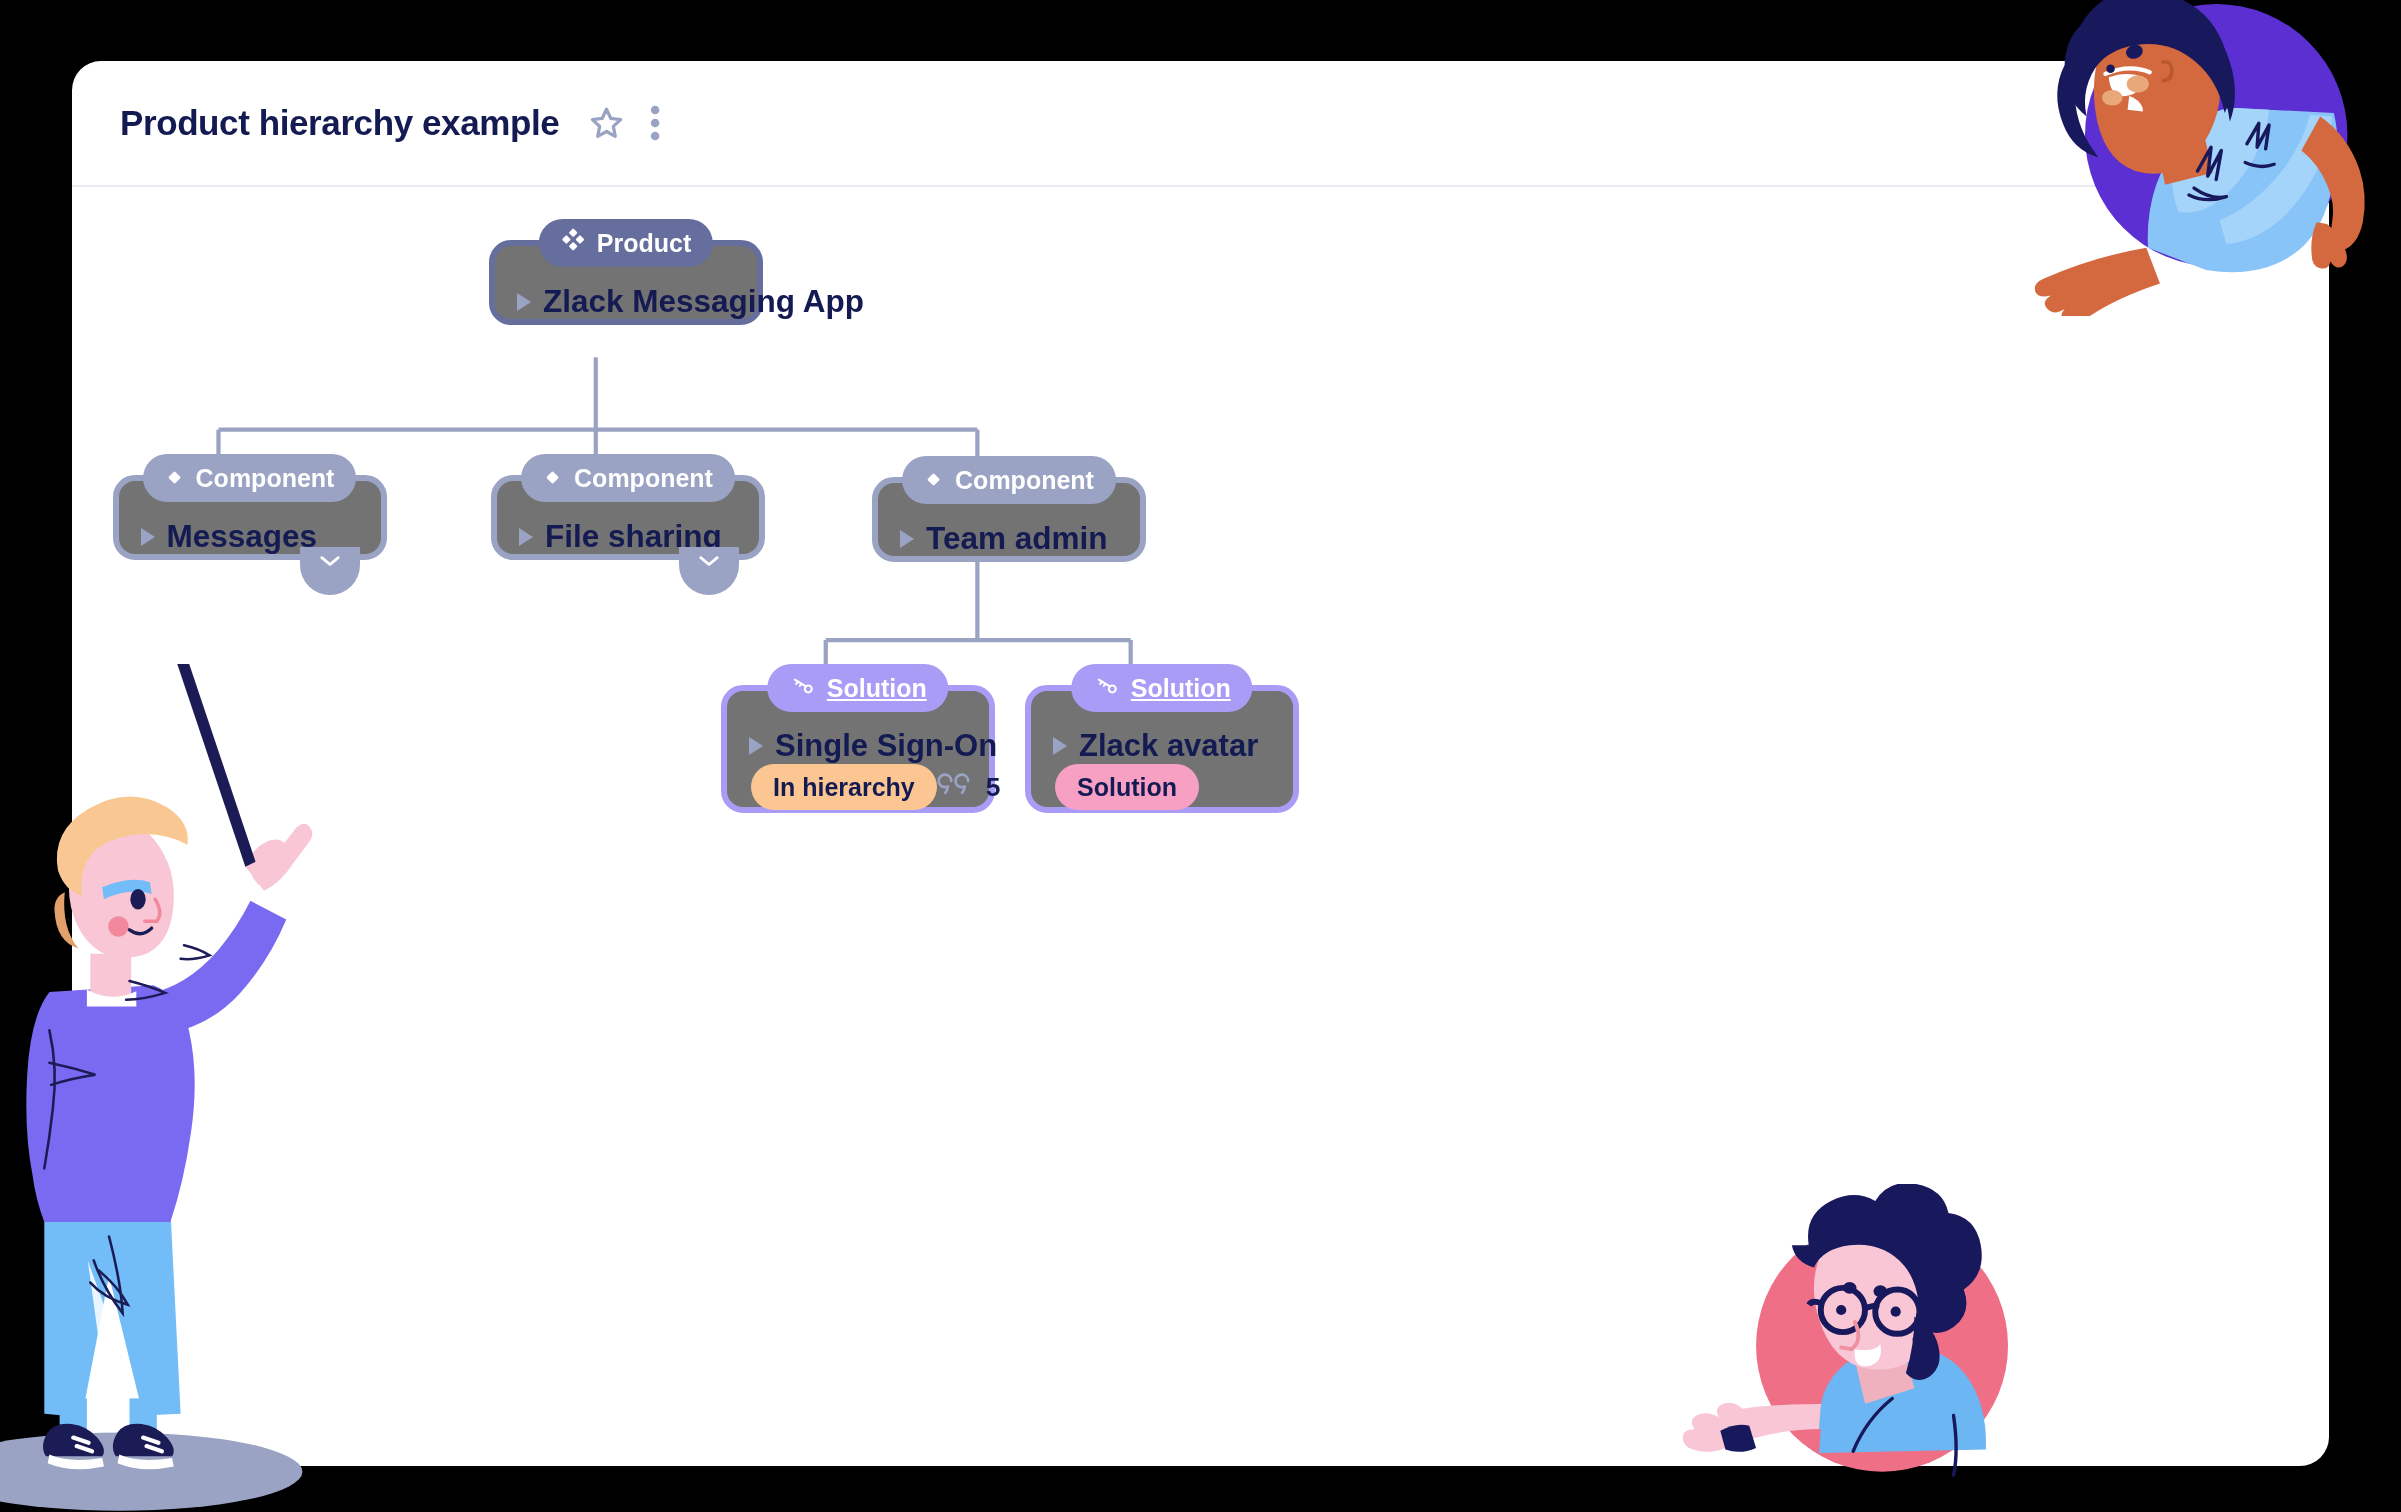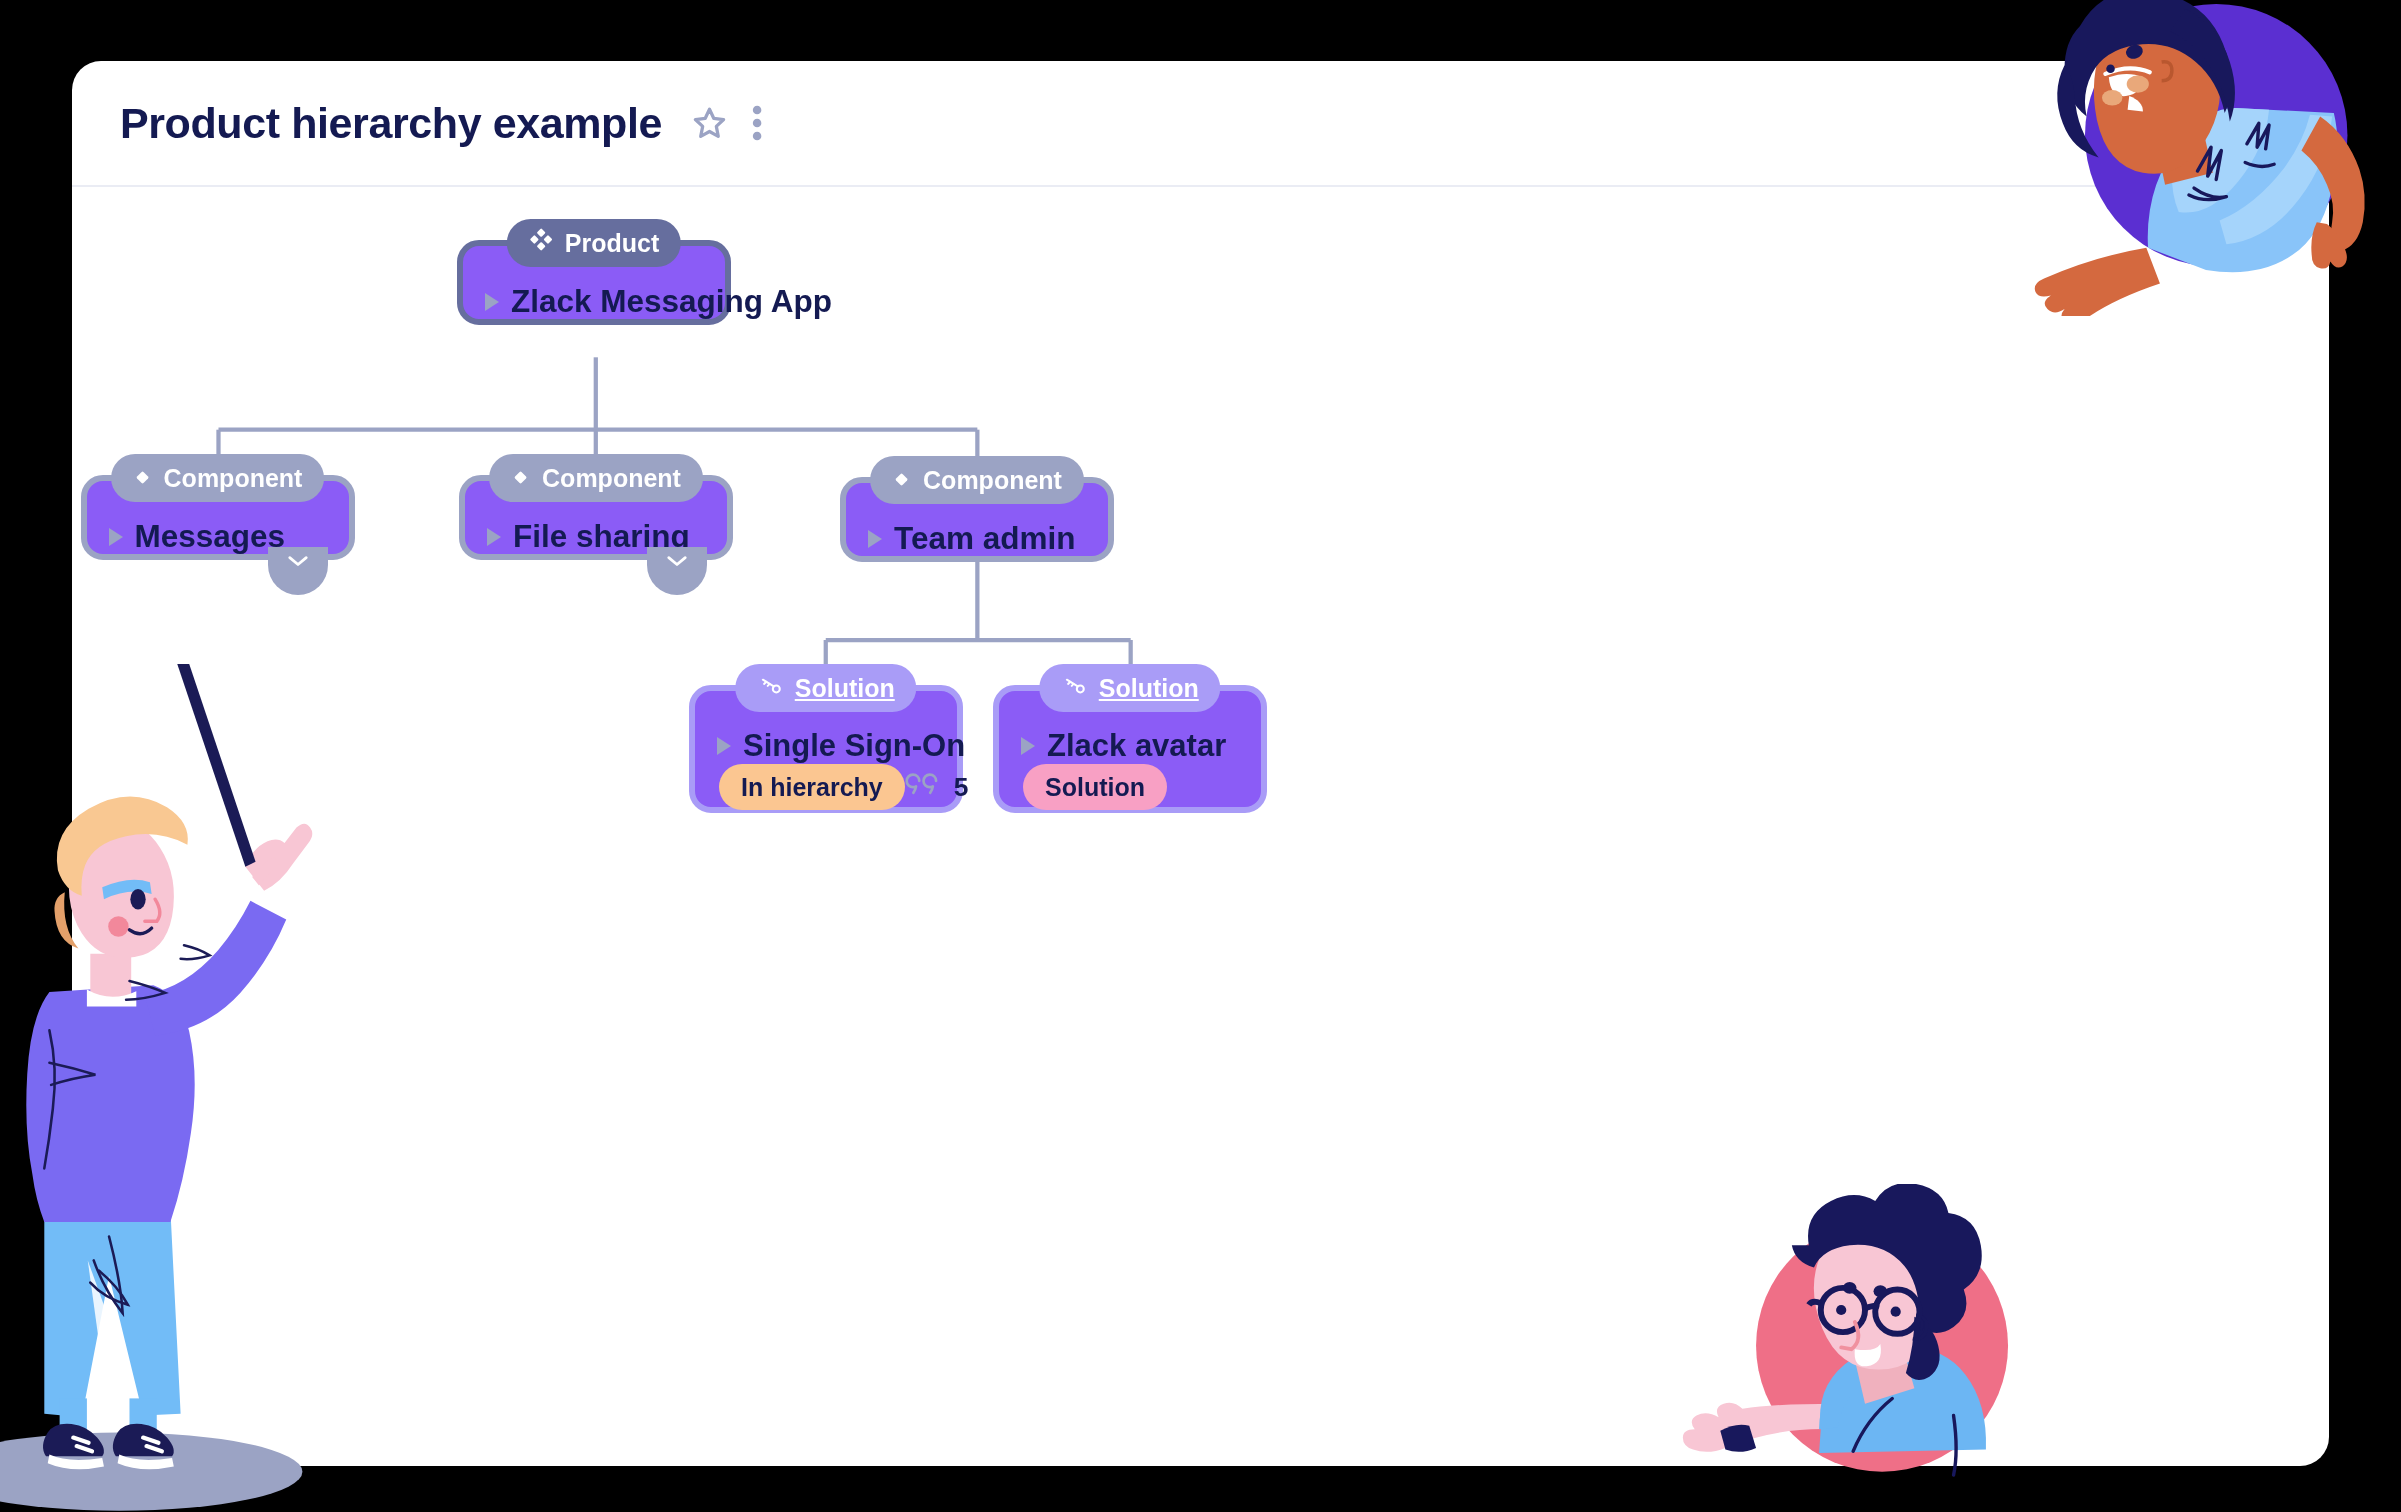--- a/index.html
+++ b/index.html
@@ -36,21 +36,21 @@
     left: 0; top: 0;
     width: 100%;
     height: 126px;
     border-bottom: 2.6px solid #eaecf4;
     display: flex;
     align-items: center;
     padding-left: 48px;
   }
 
   #page-title {
-    font-size: 43px;
+    font-size: 35px;
     font-weight: bold;
     color: #141a52;
     letter-spacing: -0.4px;
     white-space: nowrap;
   }
 
   .title-icon-btn {
     margin-left: 24px;
     width: 46px;
     height: 46px;
@@ -76,23 +76,24 @@
     left: 0; top: 0;
     width: 2257px;
     height: 1279px;
     pointer-events: none;
   }
 
   
   .node {
     position: absolute;
     border-radius: 22px;
-    background: #8b5cf6;
+    background: #737373;
     display: flex;
     flex-direction: column;
+    margin-left: 32px;
   }
 
   .node.product   { border: 6.8px solid #666e9e; }
   .node.component { border: 6px solid #9ba3c4; }
   .node.solution  { border: 6px solid #a99cf7; }
 
   .node-pill {
     position: absolute;
     top: -27px;
     left: 50%;

